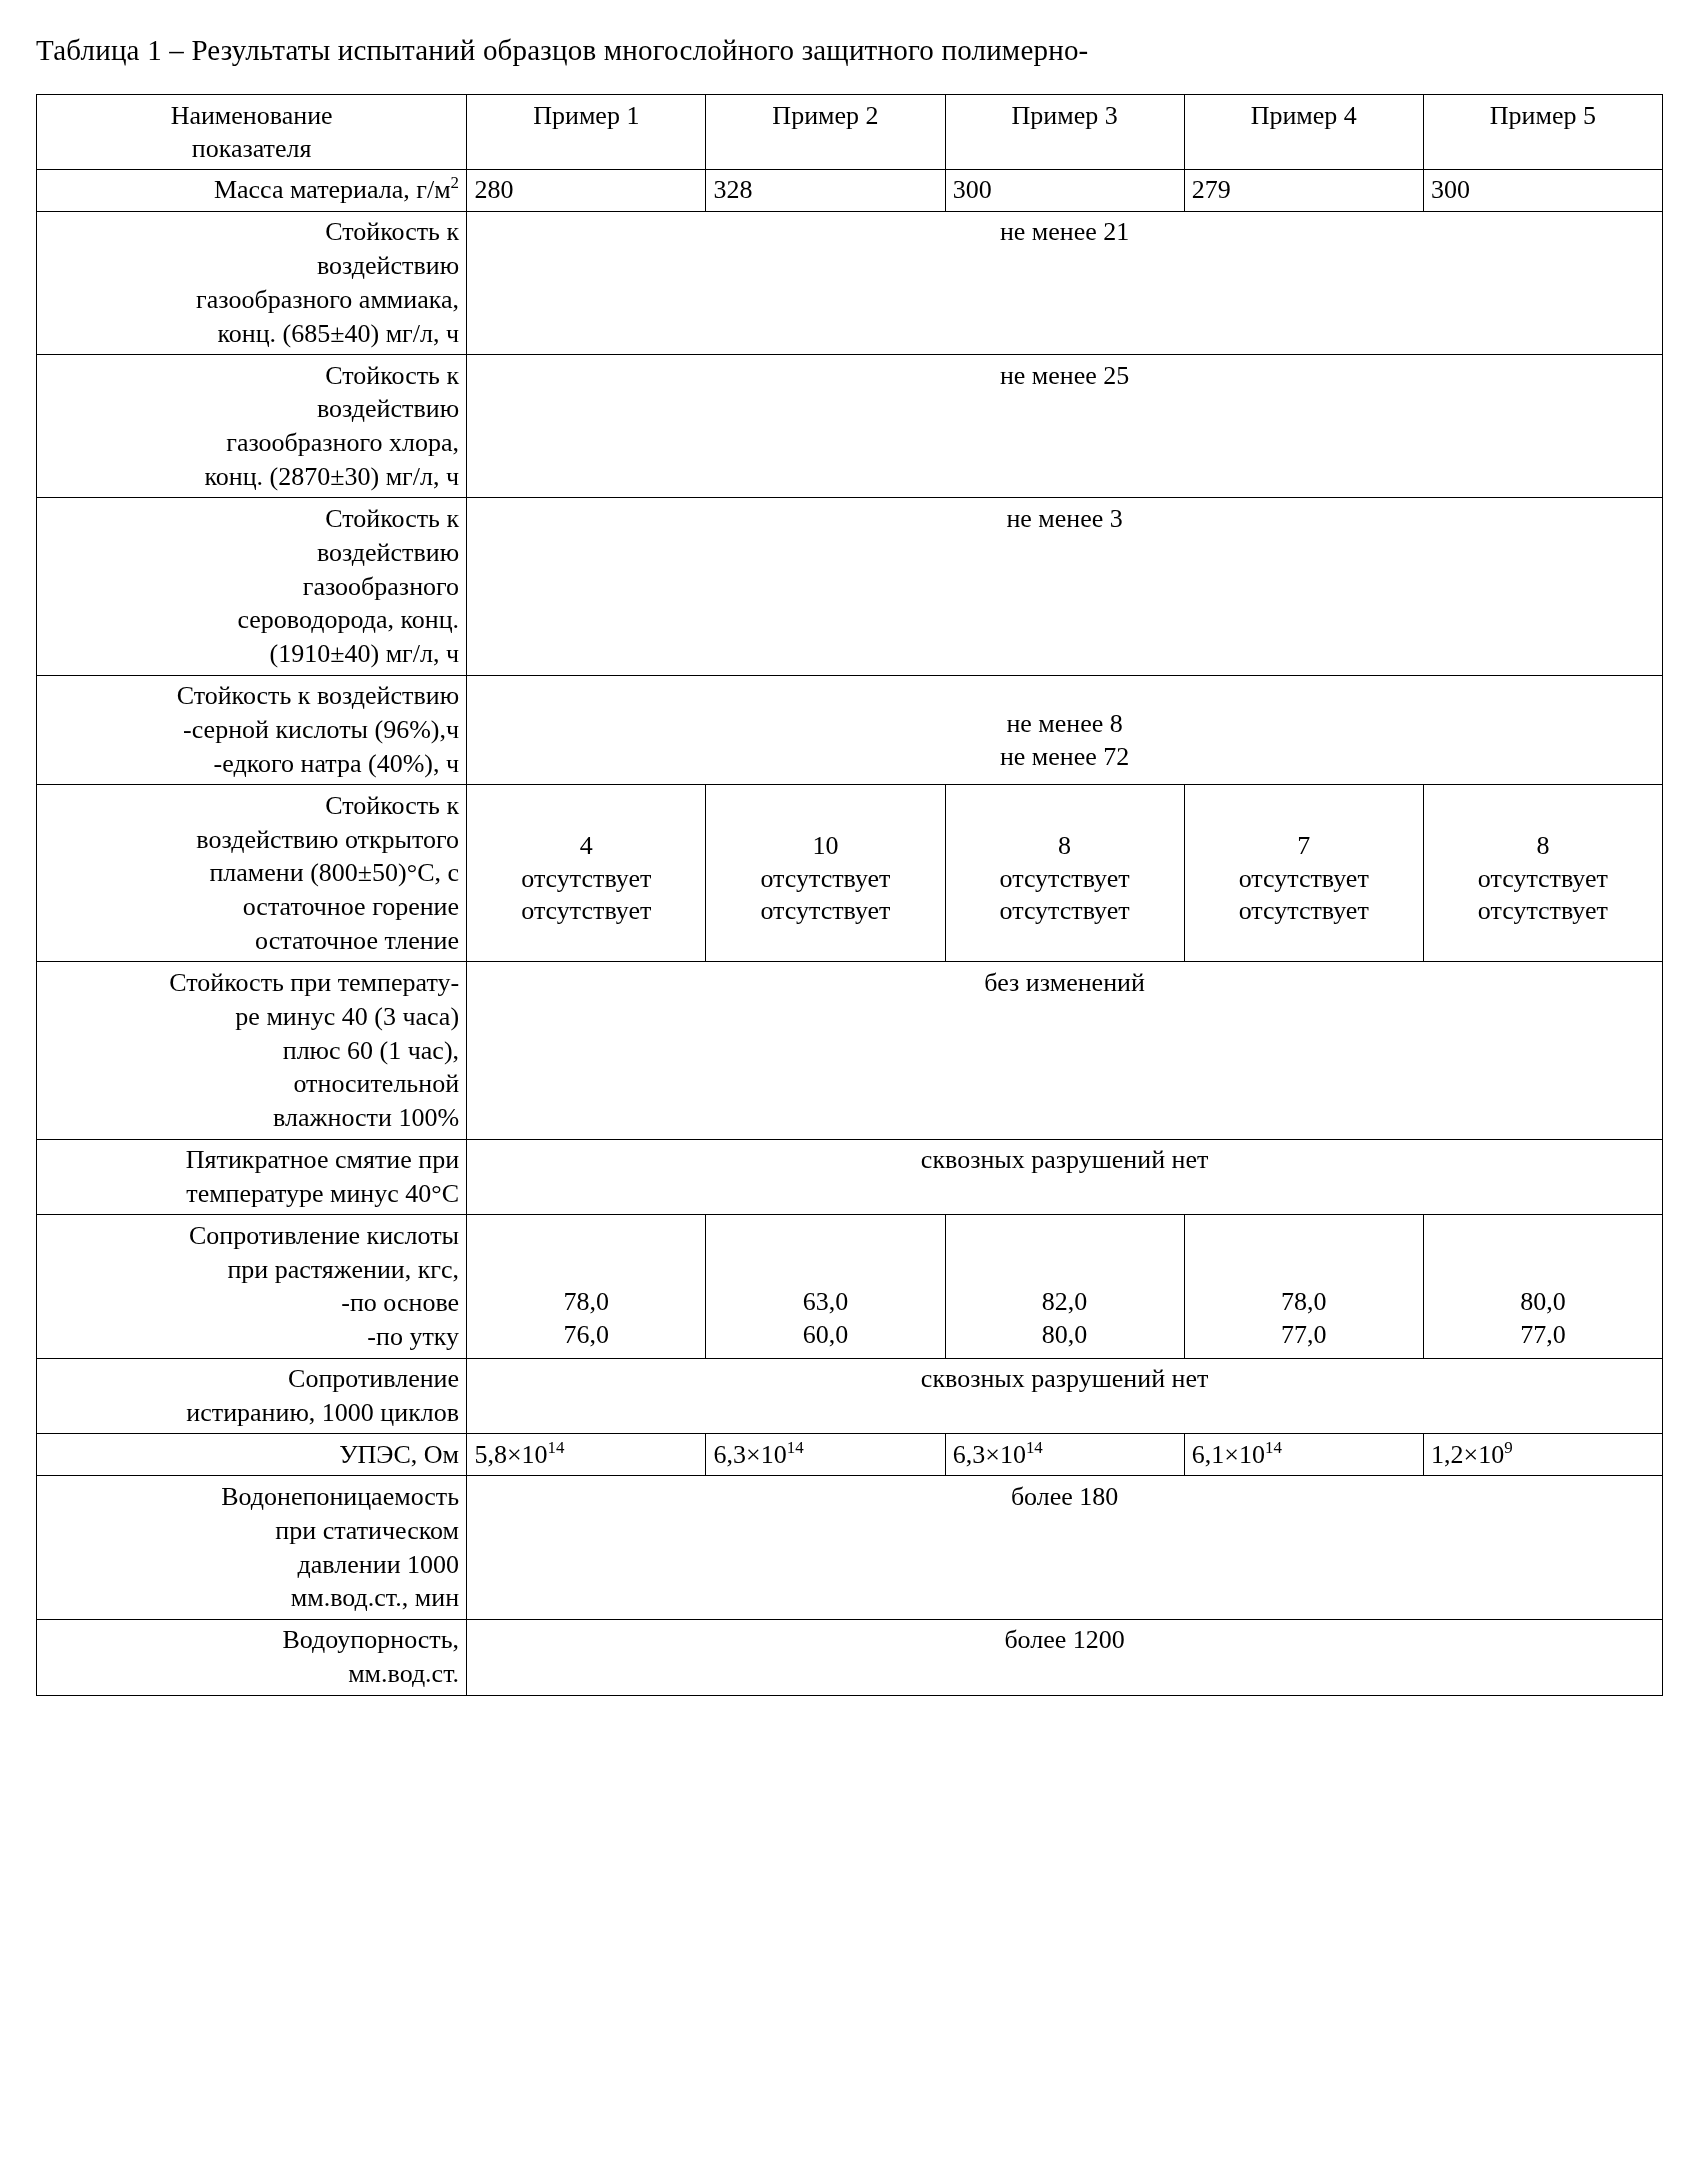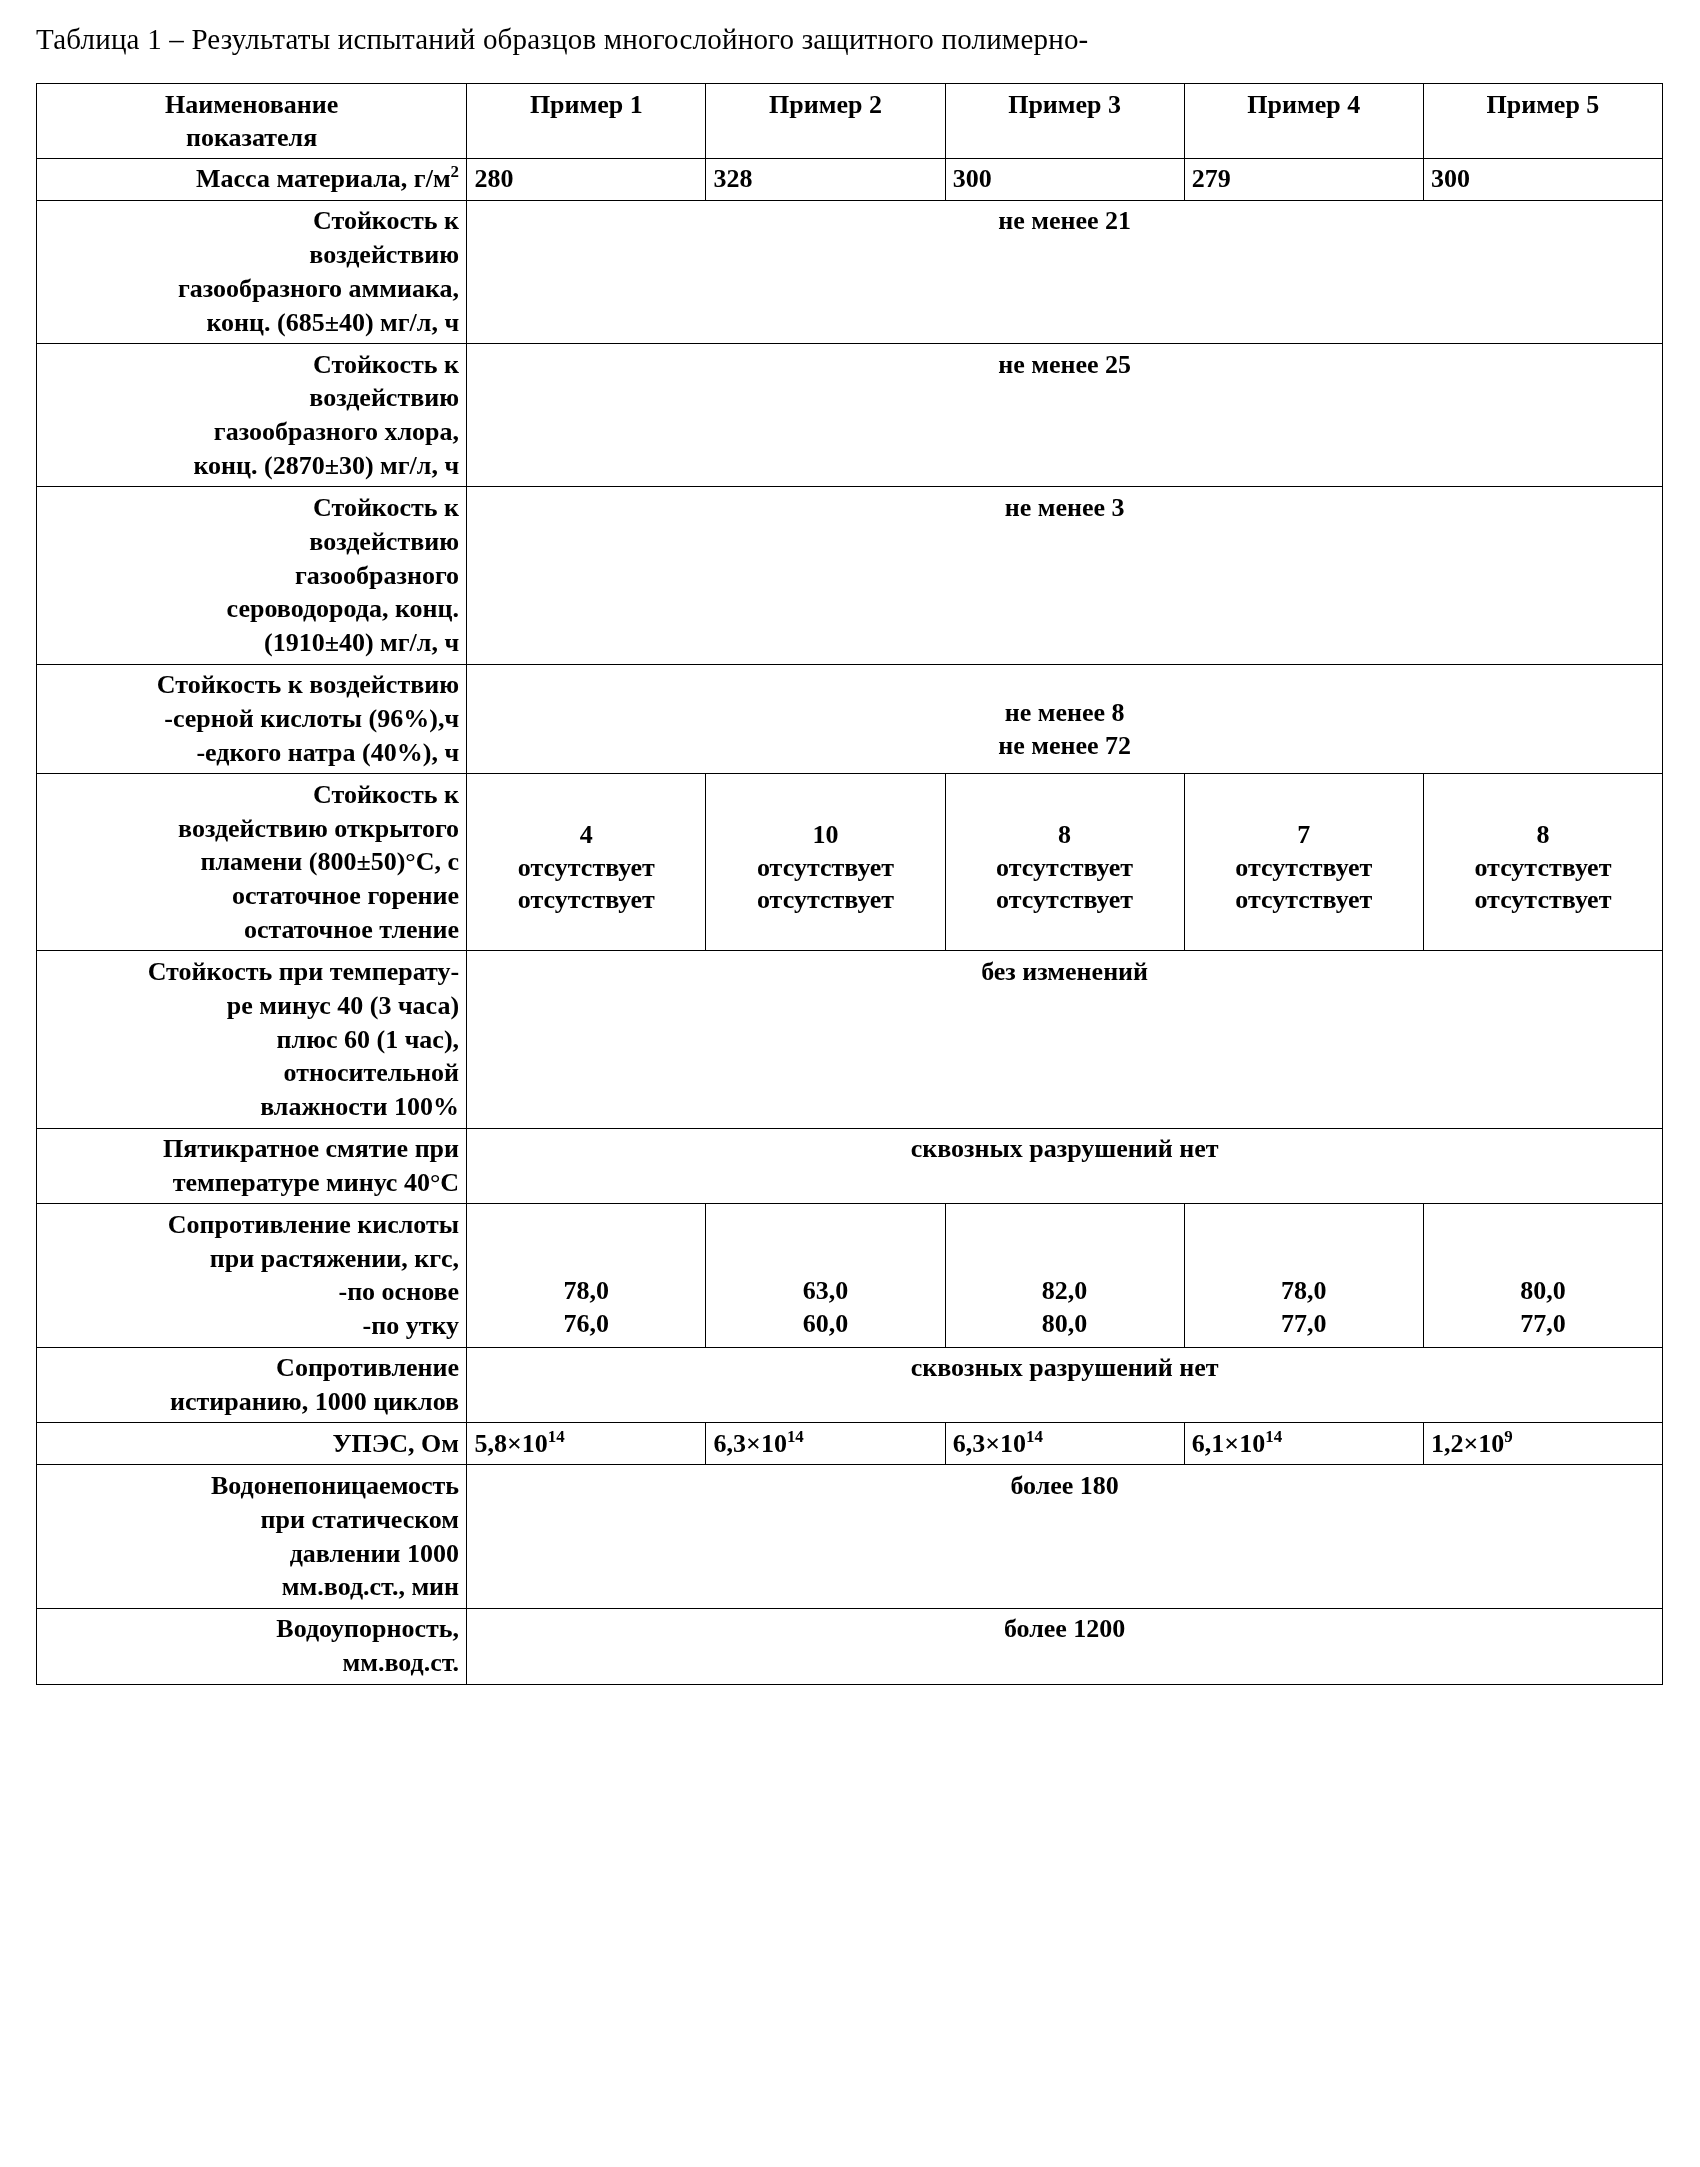--- a/index.html
+++ b/index.html
@@ -16,37 +16,37 @@
   .page {
     width: 1700px;
     box-sizing: border-box;
     padding: 16px 36px 9px 36px;
   }
   .caption {
     font-size: 29px;
     line-height: 1.62;
     text-align: justify;
     text-align-last: left;
-    margin: 0 0 20px 0;
+    margin: 11px 0 20px 0;
     letter-spacing: 0.2px;
   }
   .caption .line2 {
     display: block;
   }
   table.results {
     border-collapse: collapse;
     width: 1627px;
     table-layout: fixed;
     font-size: 26px;
   }
   table.results td, table.results th {
     border: 1.8px solid #000000;
     padding: 3.6px 7.2px;
     vertical-align: top;
-    font-weight: bold;
+    font-weight: normal;
     line-height: 1.30;
   }
   .c0 { width: 430px; }
   .c1, .c2, .c3, .c4, .c5 { width: 239px; }
   .hdr td {
     text-align: center;
     vertical-align: middle;
     padding-top: 9px;
     padding-bottom: 9px;
   }

